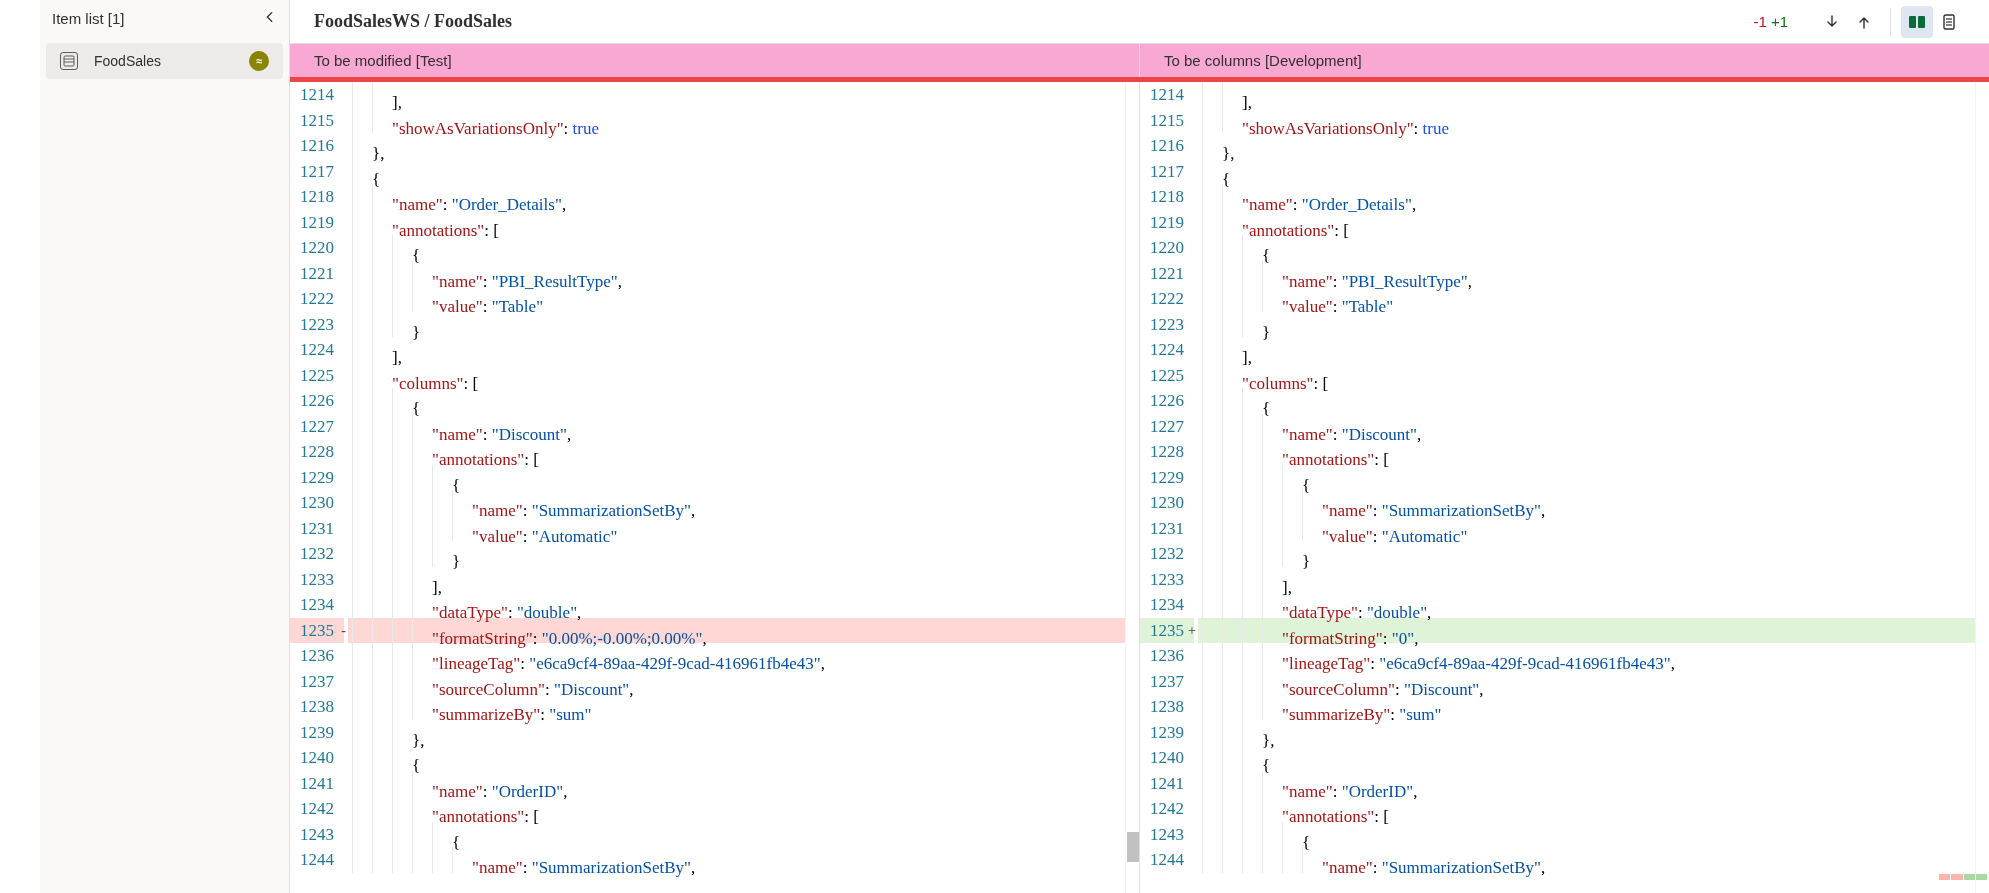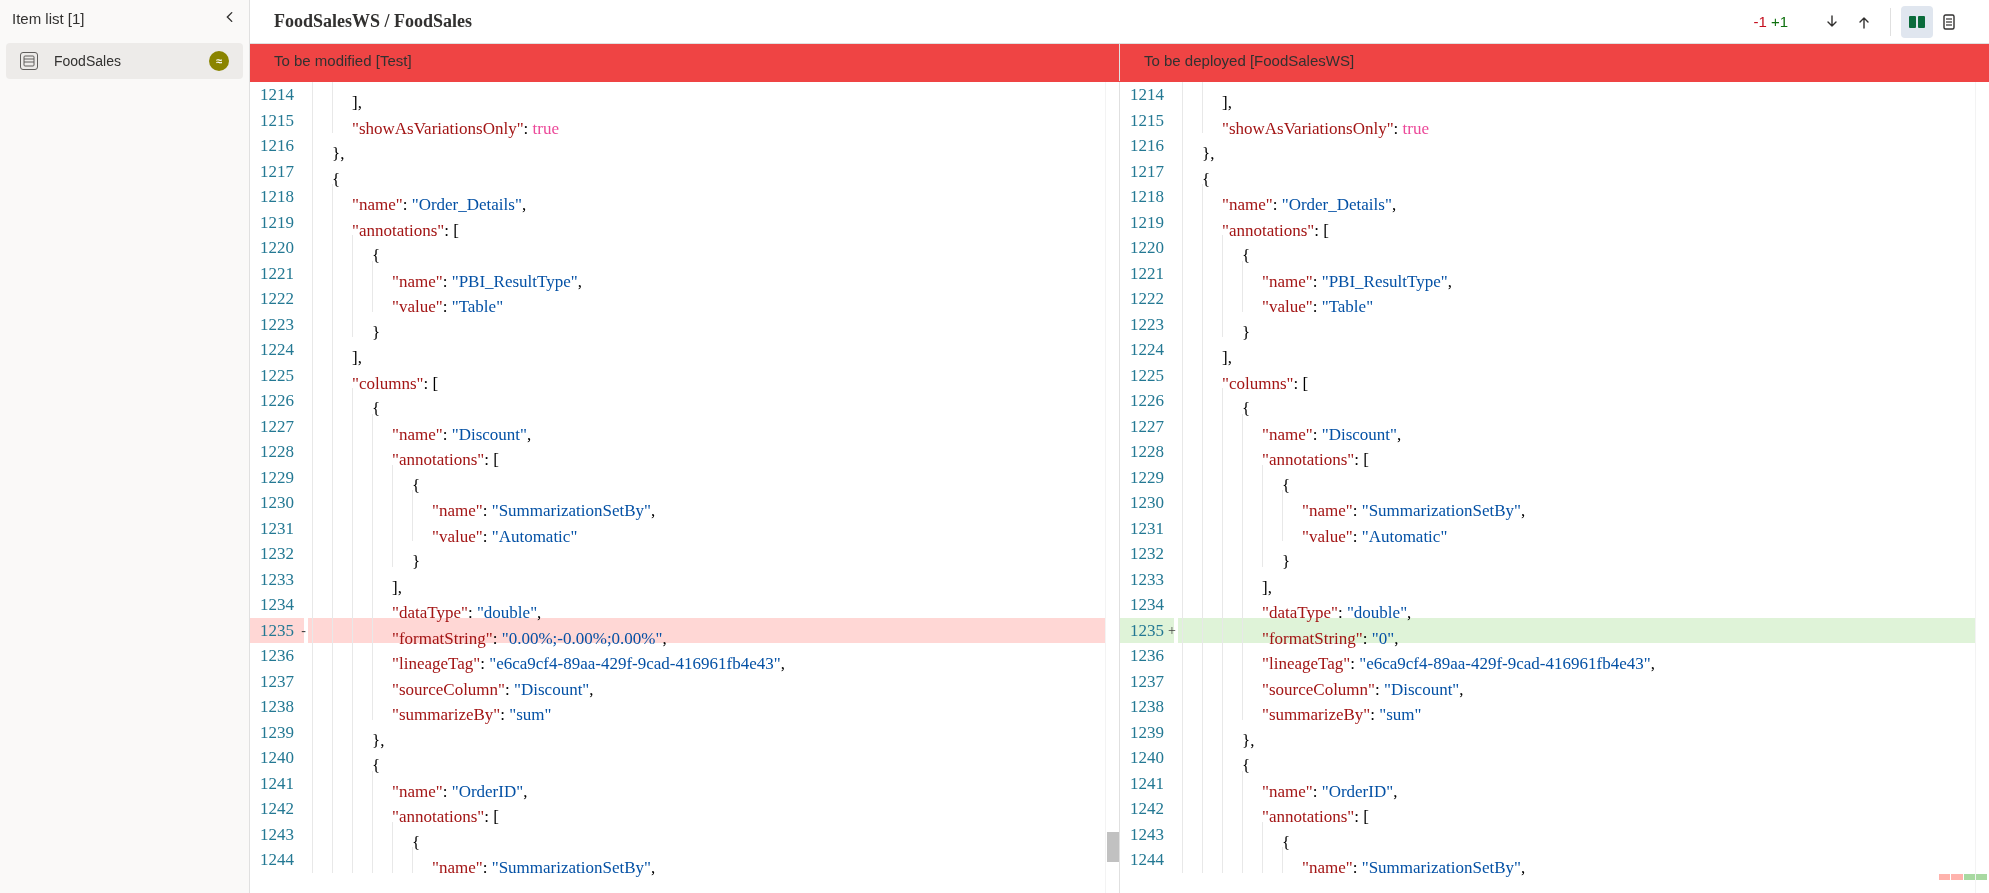--- a/index.html
+++ b/index.html
@@ -7,20 +7,21 @@
   font-family: "Segoe UI", Arial, sans-serif;
   font-size: 14px;
   color: #323130;
   background: #fff;
   width: 1989px;
   overflow: hidden;
 }
 .app {
   display: flex;
   height: 893px;
+  margin-left: 40px;
 }
 
 .sidebar {
   width: 250px;
   border-right: 1px solid #e0e0e0;
   background: #faf9f8;
   display: flex;
   flex-direction: column;
 }
 .sidebar-header {
@@ -72,22 +73,22 @@
 .tool-btn {
   width:32px; height:32px; display:flex; align-items:center; justify-content:center;
   cursor:pointer; color:#323130; border-radius:4px;
 }
 .tool-btn.active { background:#e0e6ef; }
 .tool-sep { width:1px; height:28px; background:#e0e0e0; margin:0 10px; }
 
 .pane-headers {
   display:flex;
   height:38px;
-  border-bottom:1px solid #ef4444;
-  background:#ef4444;
+  border-bottom:5px solid #ef4444;
+  background:#f9a8d4;
 }
 .pane-header {
   flex:1;
   padding:8px 24px;
   font-size:15px;
   color:#323130;
 }
 .pane-header + .pane-header { border-left:1px solid #e0e0e0; }
 
 .diff-container {
@@ -128,21 +129,21 @@
   padding-left:4px;
 }
 .row.removed { background:#ffd7d5; }
 .row.added { background:#dff3d8; }
 
 .ig { display:inline-block; width:20px; border-left:1px solid #e8e8e8; height:25.5px; }
 
 .k { color:#a31515; } 
 .s { color:#0451a5; } 
 .p { color:#000; }    
-.b { color:#ec4899; } 
+.b { color:#1d4ed8; } 
 
 
 .vscroll {
   width:14px;
   background:#fff;
   border-left:1px solid #f3f3f3;
 }
 .vscroll .thumb{
   background:#c1c1c1;
   width:12px; height:30px; margin:auto; margin-top:750px;
@@ -220,21 +221,21 @@
             <rect x="2" y="1" width="10" height="14" rx="1.5" fill="none" stroke="#323130" stroke-width="1.4"></rect>
             <line x1="4" y1="5" x2="10" y2="5" stroke="#323130" stroke-width="1.2"></line>
             <line x1="4" y1="8" x2="10" y2="8" stroke="#323130" stroke-width="1.2"></line>
             <line x1="4" y1="11" x2="10" y2="11" stroke="#323130" stroke-width="1.2"></line>
           </svg>
       </div>
     </div>
 
     <div class="pane-headers">
       <div class="pane-header">To be modified [Test]</div>
-      <div class="pane-header">To be deployed [FoodSalesWS]</div>
+      <div class="pane-header">To be columns [Development]</div>
     </div>
 
     <div class="diff-container">
 
       <div class="code-pane">
         <div class="gutter" id="left-gutter">
             <div class="ln">1214</div>
             <div class="ln">1215</div>
             <div class="ln">1216</div>
             <div class="ln">1217</div>

